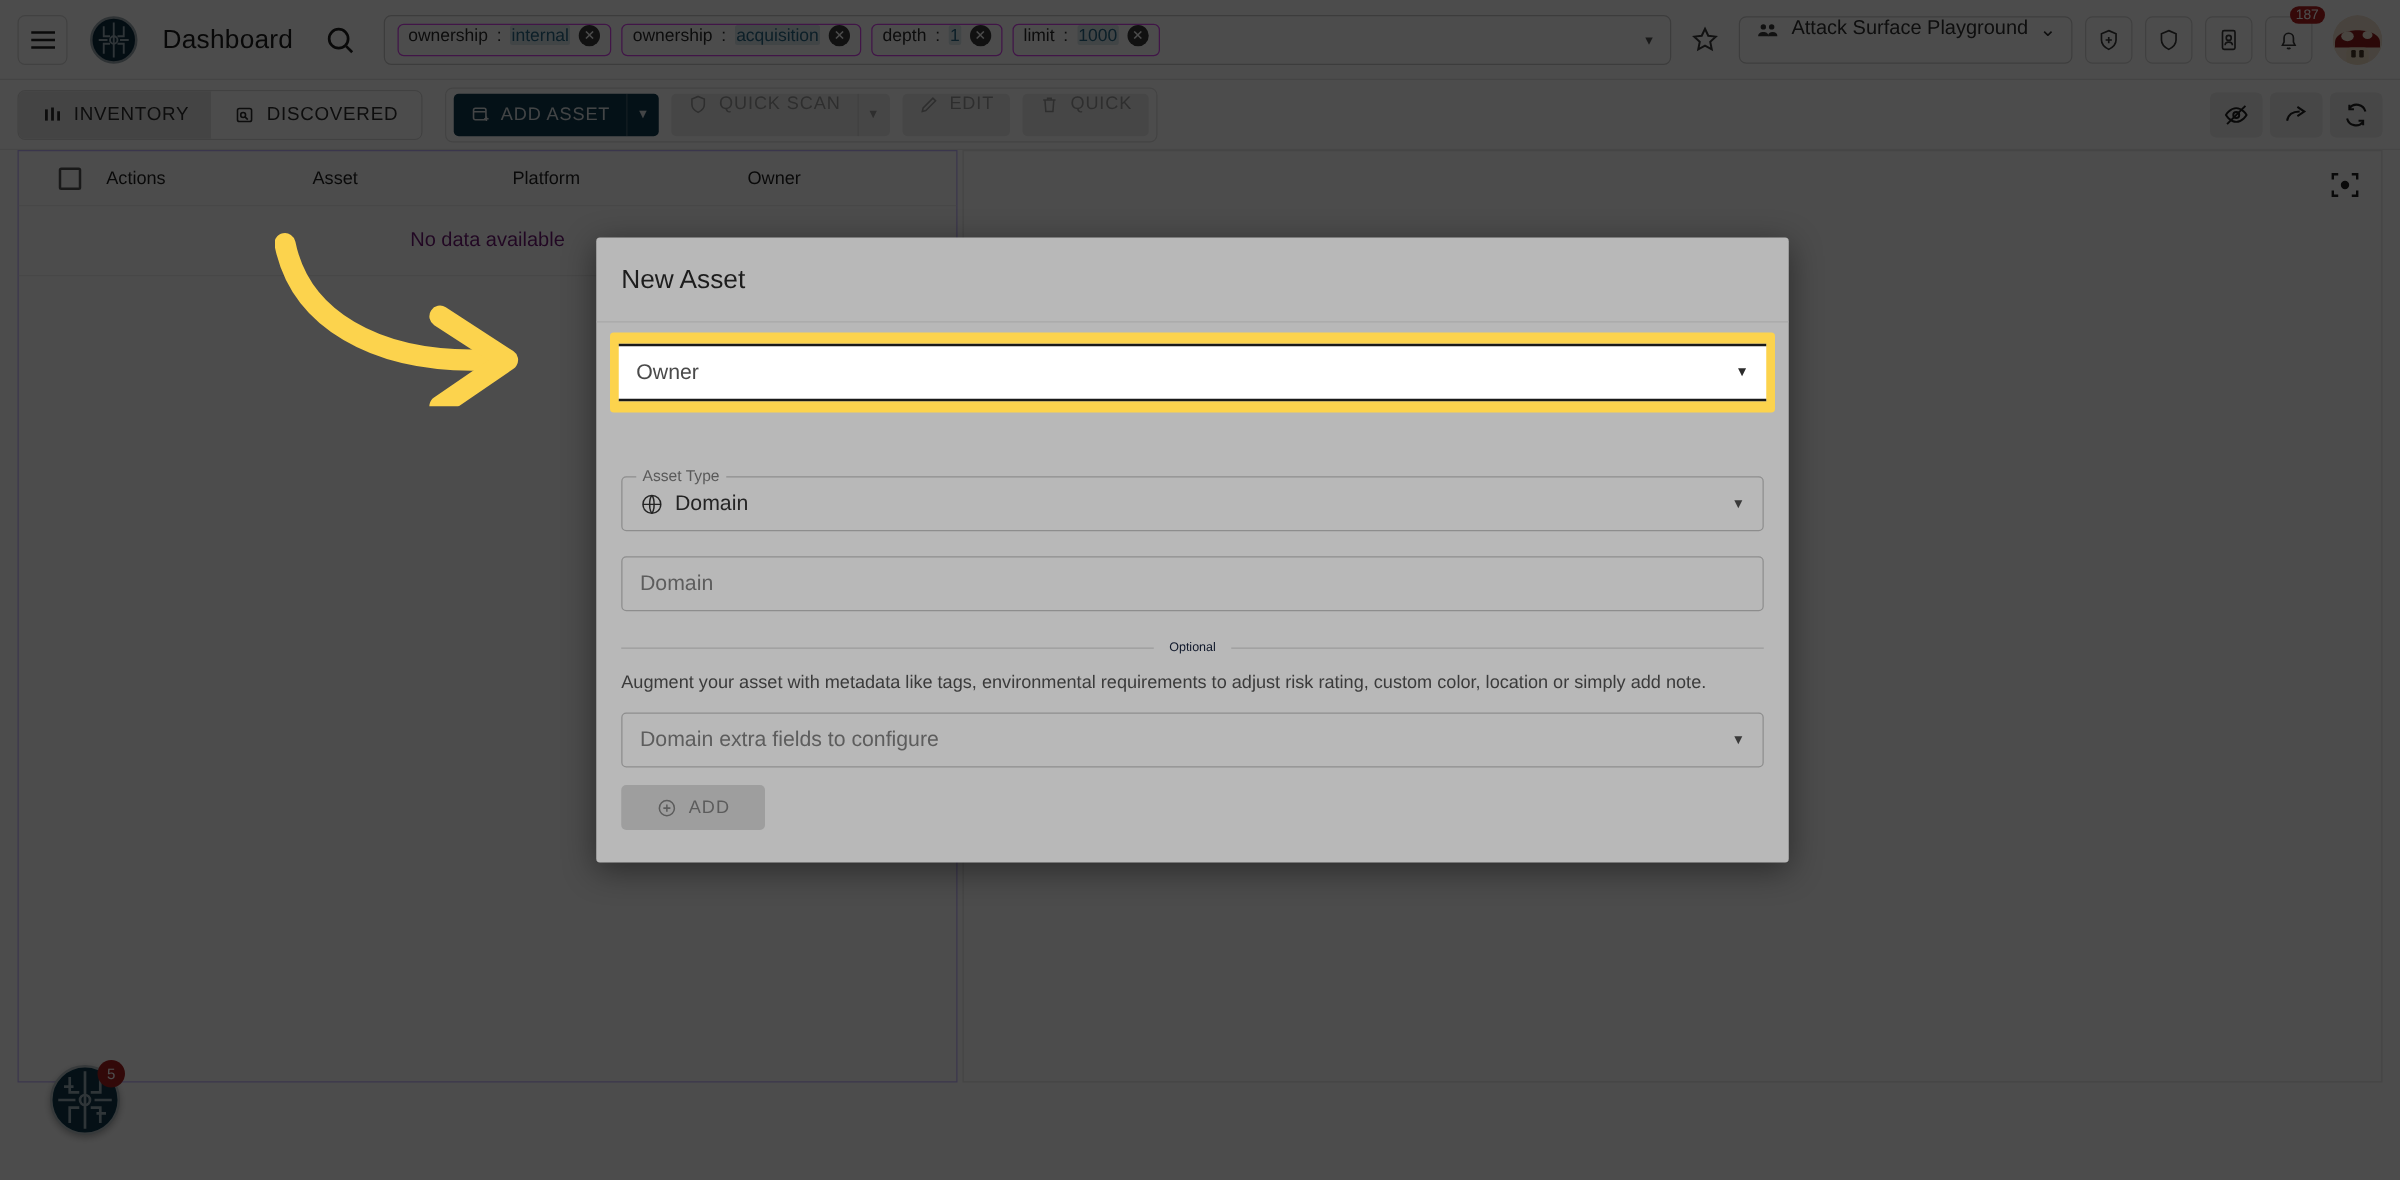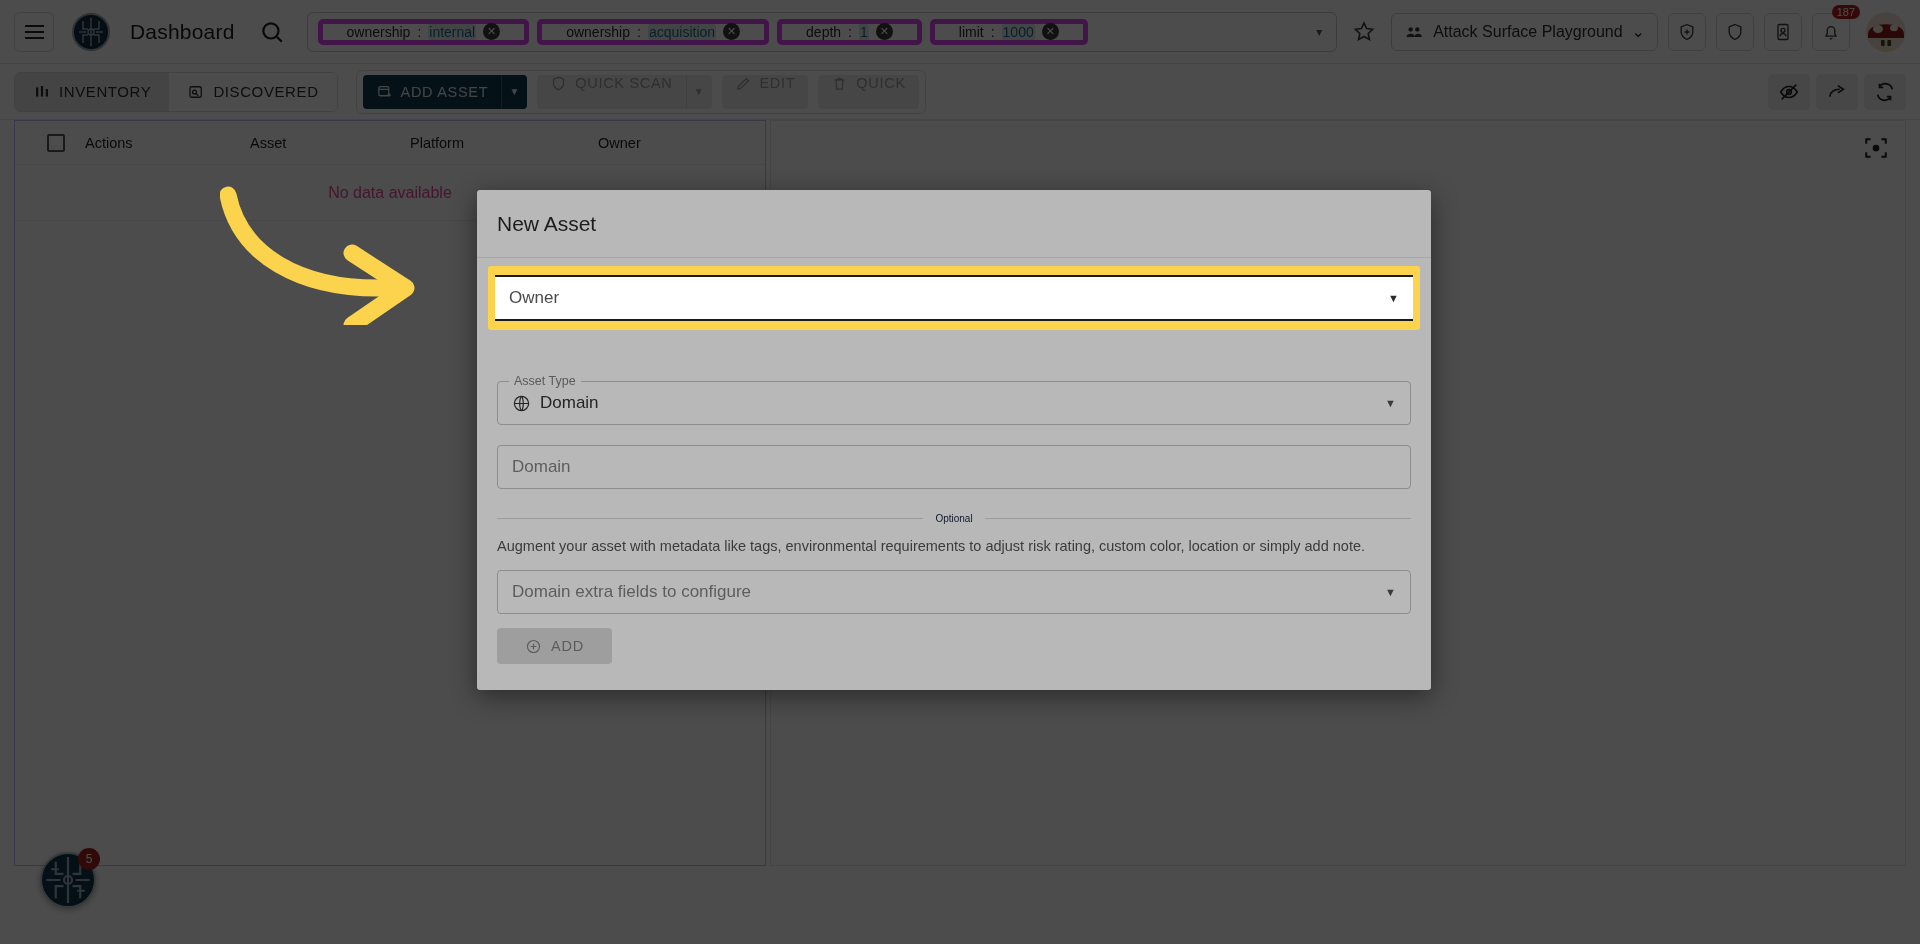--- a/index.html
+++ b/index.html
@@ -57,36 +57,36 @@
     flex: 1 1 auto;
     height: 40px;
     border: 1px solid #c9c9c9; border-radius: 6px;
     display: flex; align-items: center; gap: 8px;
     padding: 0 10px;
     margin-left: 12px;
     min-width: 0;
     background: #fff;
   }
   .chip {
-    height: 26px; border: 5px solid #d946ef; border-radius: 5px;
-    display: inline-flex; align-items: center; gap: 7px;
-    padding: 0 24px; font-size: 14px; color: #2b2b2b;
+    height: 26px; border: 1px solid #d946ef; border-radius: 5px;
+    display: inline-flex; align-items: flex-start; gap: 7px;
+    padding: 0 8px; font-size: 14px; color: #2b2b2b;
     white-space: nowrap; background: #fff;
   }
   .chip .val { color: #2b6a86; background: #dbe6ec; border-radius: 2px; padding: 0 1px;}
   .chip .x {
     width: 17px; height: 17px; border-radius: 50%; background: #3a3a3a;
     color: #fff; font-size: 11px; line-height: 17px; text-align: center;
     cursor: pointer; flex: 0 0 auto; font-family: "DejaVu Sans", sans-serif;
   }
   .filter-caret { margin-left: auto; color: #555; font-size: 12px; padding-right: 4px; cursor: pointer;}
   .star-btn { width: 34px; height: 34px; display:flex;align-items:center;justify-content:center; cursor:pointer; flex:0 0 auto;}
   .team-select {
     height: 38px; border: 1px solid #cdcdcd; border-radius: 6px;
-    display: flex; align-items: center; gap: 9px; padding: 0 12px;
+    display: flex; align-items: flex-start; gap: 9px; padding: 0 12px;
     font-size: 16px; color: #2f2f2f; white-space: nowrap; cursor: pointer; flex:0 0 auto;
     background:#fff;
   }
   .icon-btn {
     width: 38px; height: 38px; border: 1px solid #d8d8d8; border-radius: 6px;
     display: flex; align-items: center; justify-content: center;
     cursor: pointer; flex: 0 0 auto; background:#fff; position: relative;
   }
   .notif-badge {
     position: absolute; top: -9px; right: -11px;
@@ -145,21 +145,21 @@
   .table-wrap {
     position: absolute; top: 120px; left: 14px; width: 752px; bottom: 78px;
     border: 1px solid #c4b5fd; background: #fff;
   }
   .thead { display: flex; align-items: center; height: 44px; border-bottom: 1px solid #ededed; }
   .th { font-size: 14.5px; color: #1f1f1f; }
   .chk { width: 18px; height: 18px; border: 2px solid #555; border-radius: 2px; margin: 0 20px 0 32px; cursor: pointer;}
   .empty-row {
     height: 56px; display: flex; align-items: center; justify-content: center;
     border-bottom: 1px solid #ededed;
-    color: #ec4899; font-size: 16px;
+    color: #701a75; font-size: 16px;
   }
   .pager { height: 54px; display: flex; align-items: center; justify-content: flex-end;
     padding-right: 18px; font-size: 14px; color: #2b2b2b; gap: 10px;}
   .right-panel {
     position: absolute; top: 120px; left: 770px; right: 14px; bottom: 78px;
     border: 1px solid #e6e6e6; background: #fff;
   }
   .focus-icon { position: absolute; top: 14px; right: 16px; }
 
   

